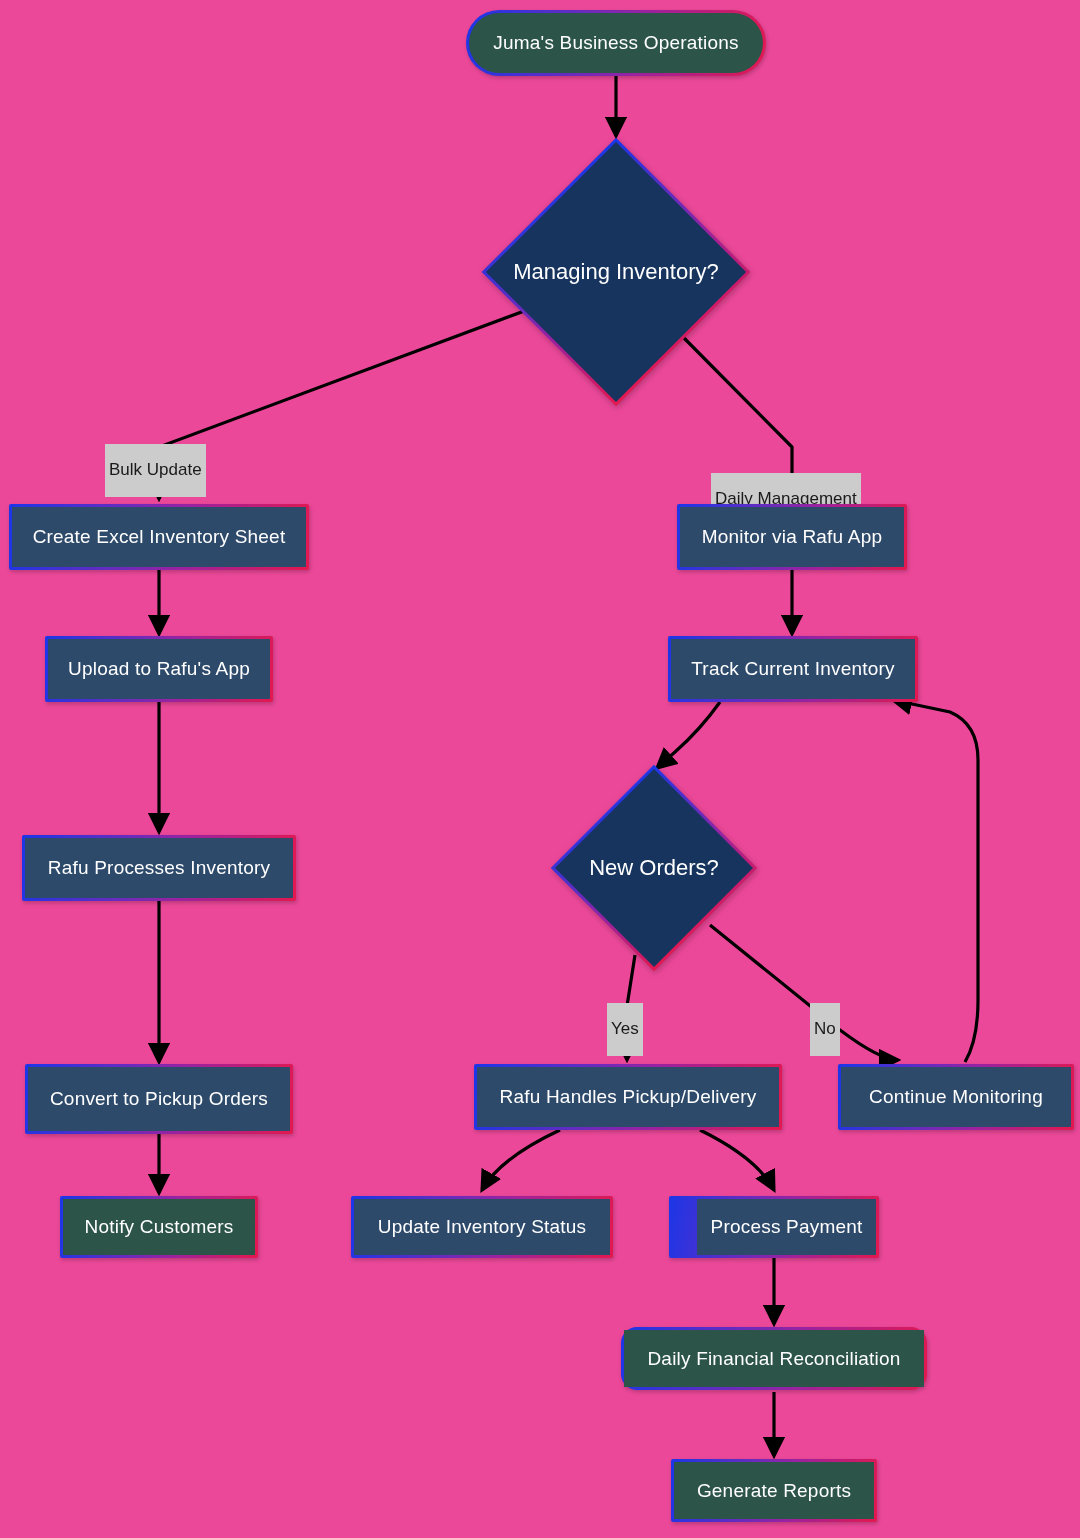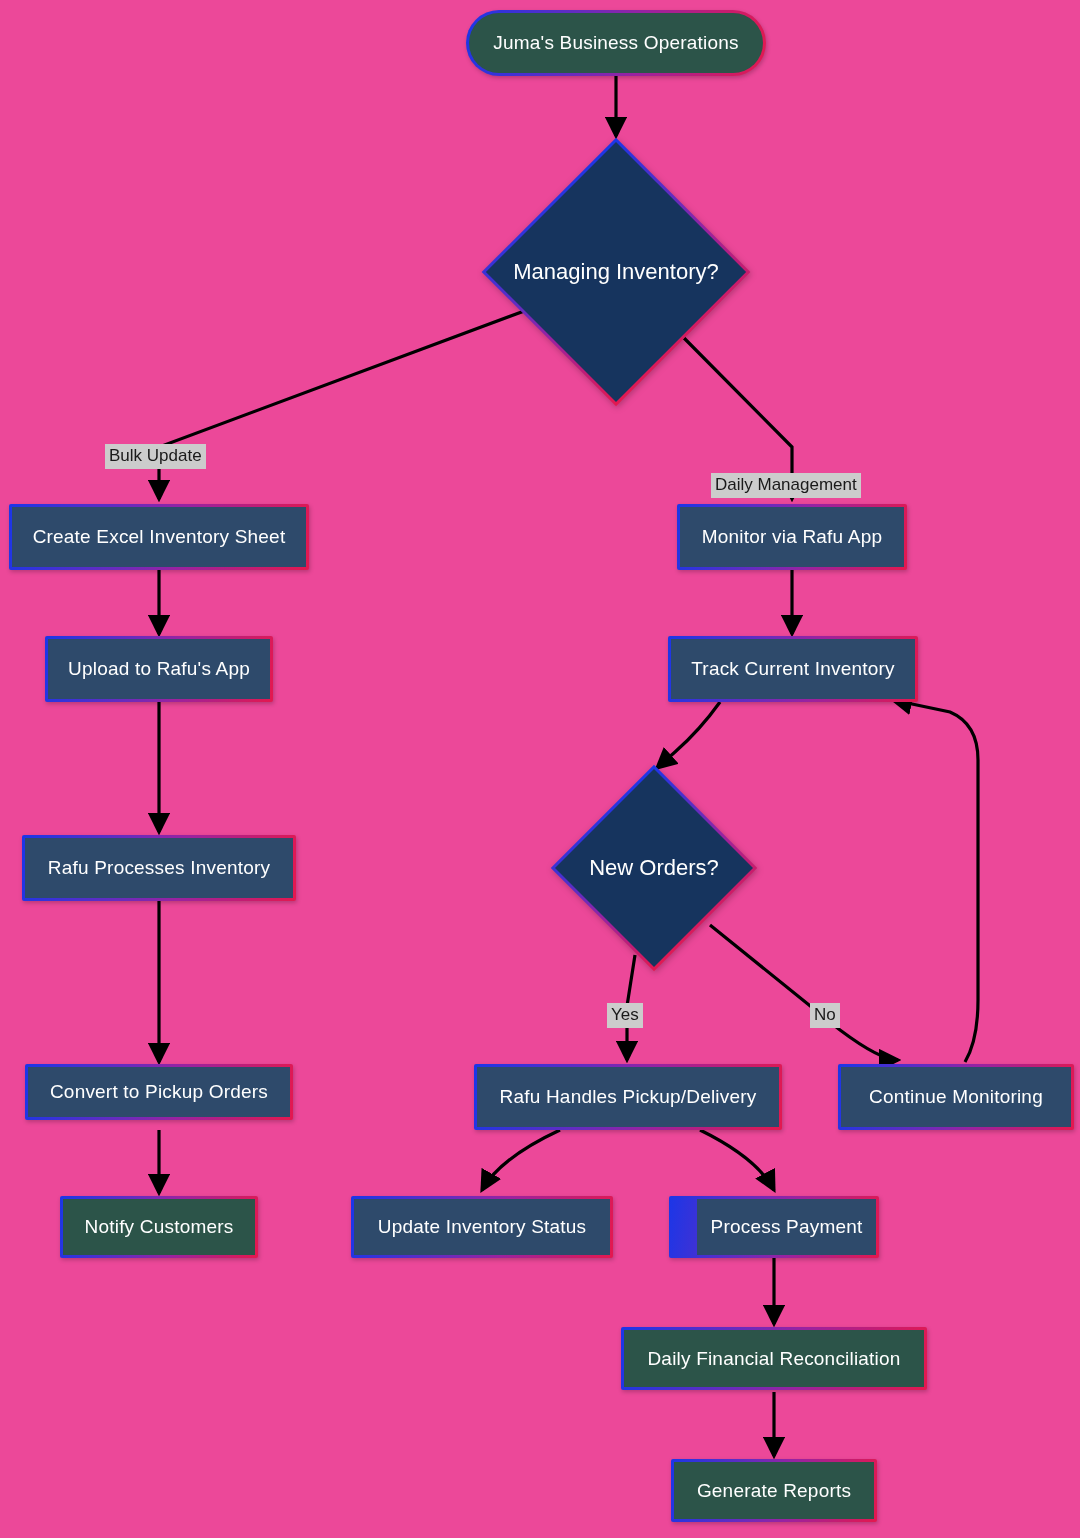--- a/index.html
+++ b/index.html
@@ -93,21 +93,21 @@
     font-size: 22px;
     white-space: nowrap;
   }
 
   .edge-label {
     position: absolute;
     background: #cccccc;
     color: #1a1a1a;
     font-size: 17px;
     line-height: 1.35;
-    padding: 1px 4px;
+    padding: 15px 4px;
     white-space: nowrap;
     box-sizing: border-box;
   }
 </style>
 </head>
 <body>
 
 <div id="diagram-root">
 
   <svg id="edge-layer" viewBox="0 0 1080 1538" width="1080" height="1538" xmlns="http://www.w3.org/2000/svg">
@@ -169,21 +169,21 @@
   </div>
 
   <div class="node process grad rect" style="left:22px; top:835px; width:274px; height:66px;">
     <div class="node-inner">Rafu Processes Inventory</div>
   </div>
 
   <div class="node process grad rect" style="left:45px; top:636px; width:228px; height:66px;">
     <div class="node-inner">Upload to Rafu's App</div>
   </div>
 
-  <div class="node process grad rect" style="left:25px; top:1064px; width:268px; height:56px;">
+  <div class="node process grad rect" style="left:25px; top:1064px; width:268px; height:70px;">
     <div class="node-inner">Convert to Pickup Orders</div>
   </div>
 
   <div class="node endpoint grad rect" style="left:60px; top:1196px; width:198px; height:62px;">
     <div class="node-inner">Notify Customers</div>
   </div>
 
   <div class="node process grad rect" style="left:677px; top:504px; width:230px; height:66px;">
     <div class="node-inner">Monitor via Rafu App</div>
   </div>
@@ -208,21 +208,21 @@
   </div>
 
   <div class="node process grad rect" style="left:351px; top:1196px; width:262px; height:62px;">
     <div class="node-inner">Update Inventory Status</div>
   </div>
 
   <div class="node process grad rect" style="left:669px; top:1196px; width:210px; height:62px;padding-left:28px;">
     <div class="node-inner">Process Payment</div>
   </div>
 
-  <div class="node endpoint grad rect" style="left:621px; top:1327px; width:306px; height:63px;">
+  <div class="node endpoint grad rect" style="left:621px; top:1327px; width:306px; height:63px;border-radius:16px;">
     <div class="node-inner">Daily Financial Reconciliation</div>
   </div>
 
   <div class="node endpoint grad rect" style="left:671px; top:1459px; width:206px; height:63px;">
     <div class="node-inner">Generate Reports</div>
   </div>
 
 </div>
 
 </body></html>

